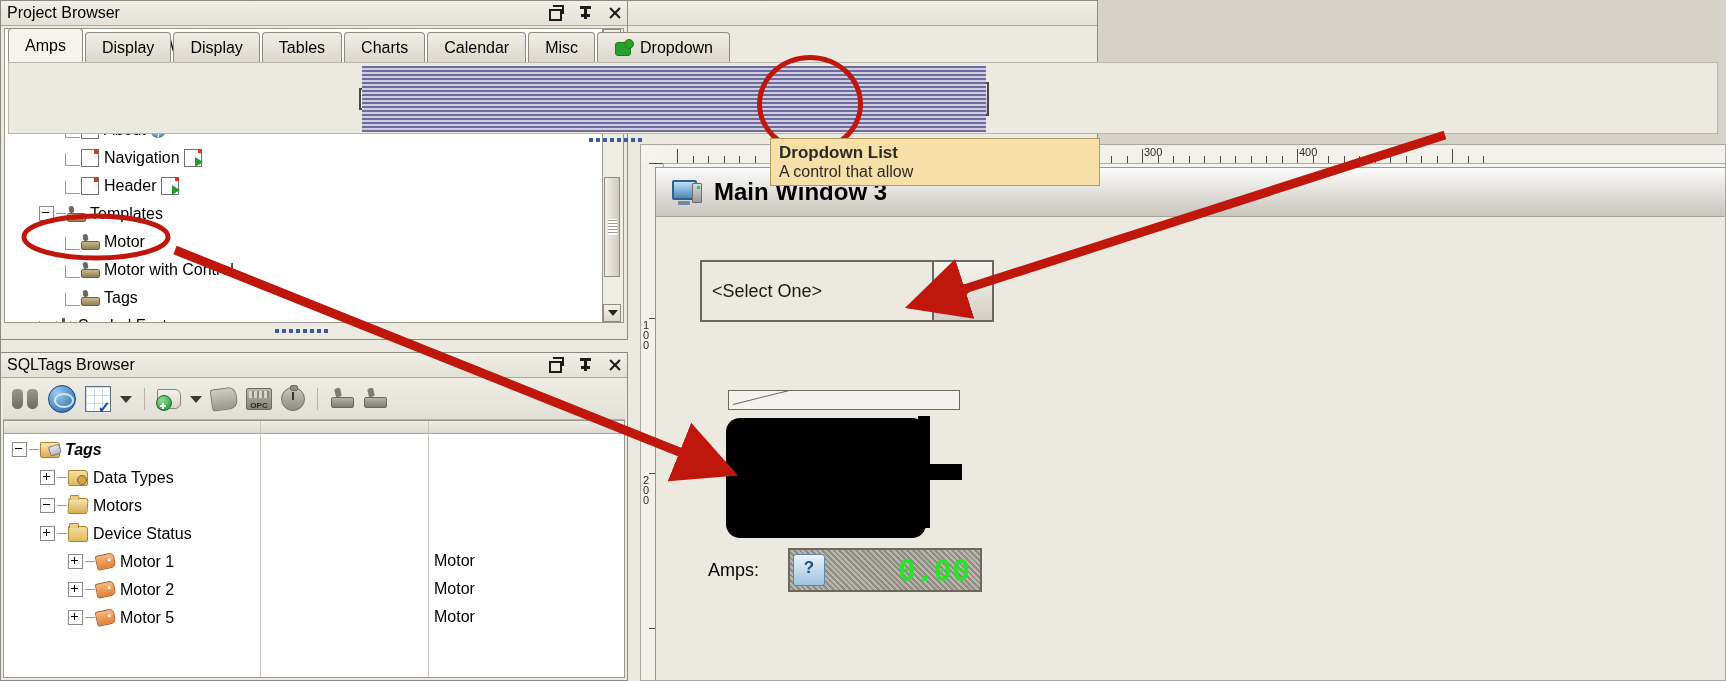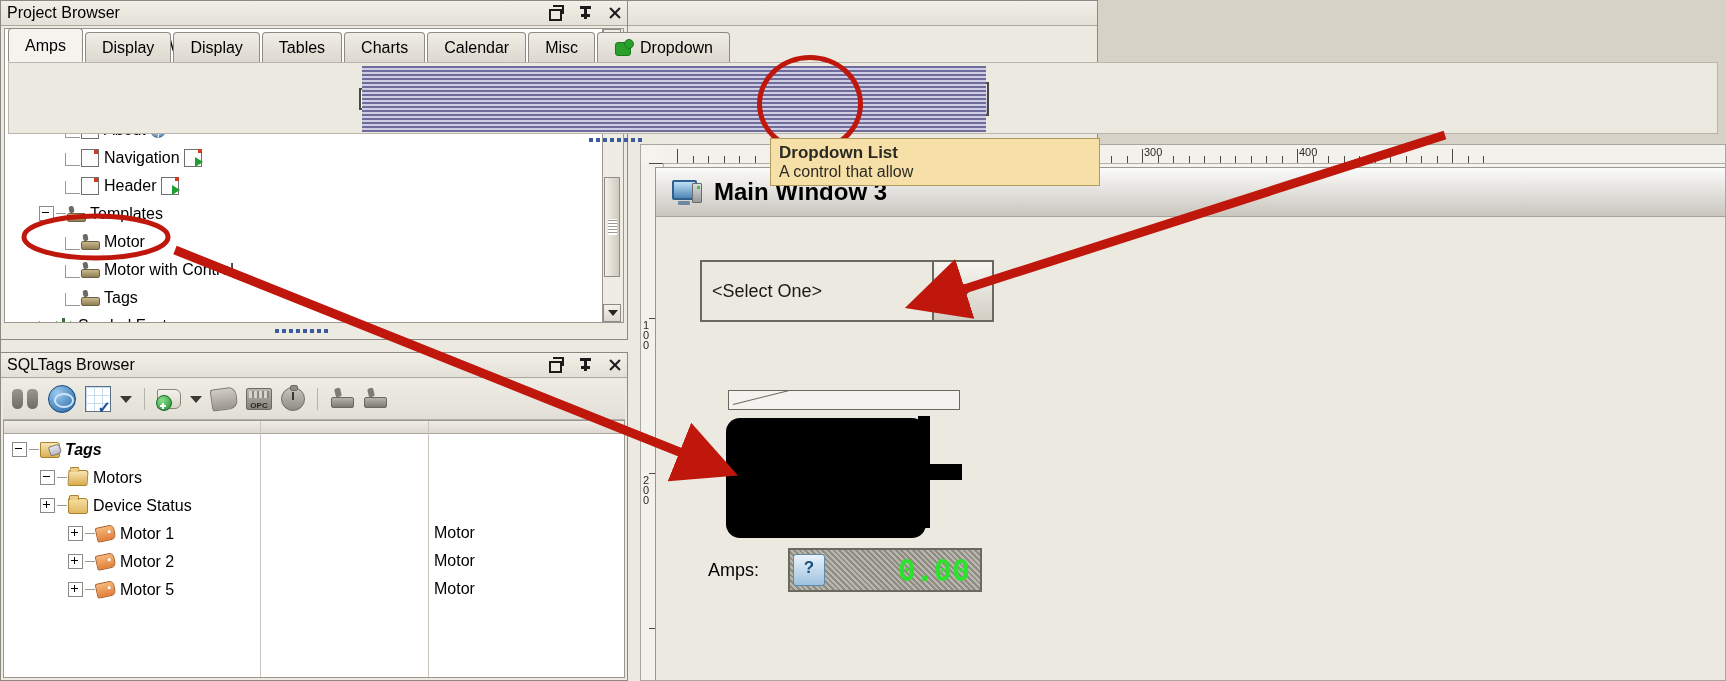--- a/index.html
+++ b/index.html
@@ -318,20 +318,21 @@
 
     <div class="tb-table">
       <div class="tb-header">
         <span class="colline" style="left:256px;"></span>
         <span class="colline" style="left:424px;"></span>
       </div>
       <span class="colline" style="left:256px;top:12px;bottom:0;"></span>
       <span class="colline" style="left:424px;top:12px;bottom:0;"></span>
       <div class="tree" id="tagTree" style="position:absolute;left:0;top:12px;right:0;">
           <div class="trow"><span class="ind" style="width:8px"></span><span class="pm"></span><span class="dash"></span><span class="ico ic-tagfolder"></span><span class="lbl" style="font-weight:bold;font-style:italic;">Tags</span></div>
+          <div class="trow"><span class="ind" style="width:36px"></span><span class="pm plus"></span><span class="dash"></span><span class="ico ic-dtfolder"></span><span class="lbl" style="">Data Types</span></div>
           <div class="trow"><span class="ind" style="width:36px"></span><span class="pm"></span><span class="dash"></span><span class="ico ic-folder open"></span><span class="lbl" style="">Motors</span></div>
           <div class="trow"><span class="ind" style="width:36px"></span><span class="pm plus"></span><span class="dash"></span><span class="ico ic-folder"></span><span class="lbl" style="">Device Status</span></div>
           <div class="trow"><span class="ind" style="width:64px"></span><span class="pm plus"></span><span class="dash"></span><span class="ico ic-tag"></span><span class="lbl" style="">Motor 1</span><span style="position:absolute;left:430px;">Motor</span></div>
           <div class="trow"><span class="ind" style="width:64px"></span><span class="pm plus"></span><span class="dash"></span><span class="ico ic-tag"></span><span class="lbl" style="">Motor 2</span><span style="position:absolute;left:430px;">Motor</span></div>
           <div class="trow"><span class="ind" style="width:64px"></span><span class="pm plus"></span><span class="dash"></span><span class="ico ic-tag"></span><span class="lbl" style="">Motor 5</span><span style="position:absolute;left:430px;">Motor</span></div>
         </div>
     </div>
   </div>
 
   <div id="palette">

